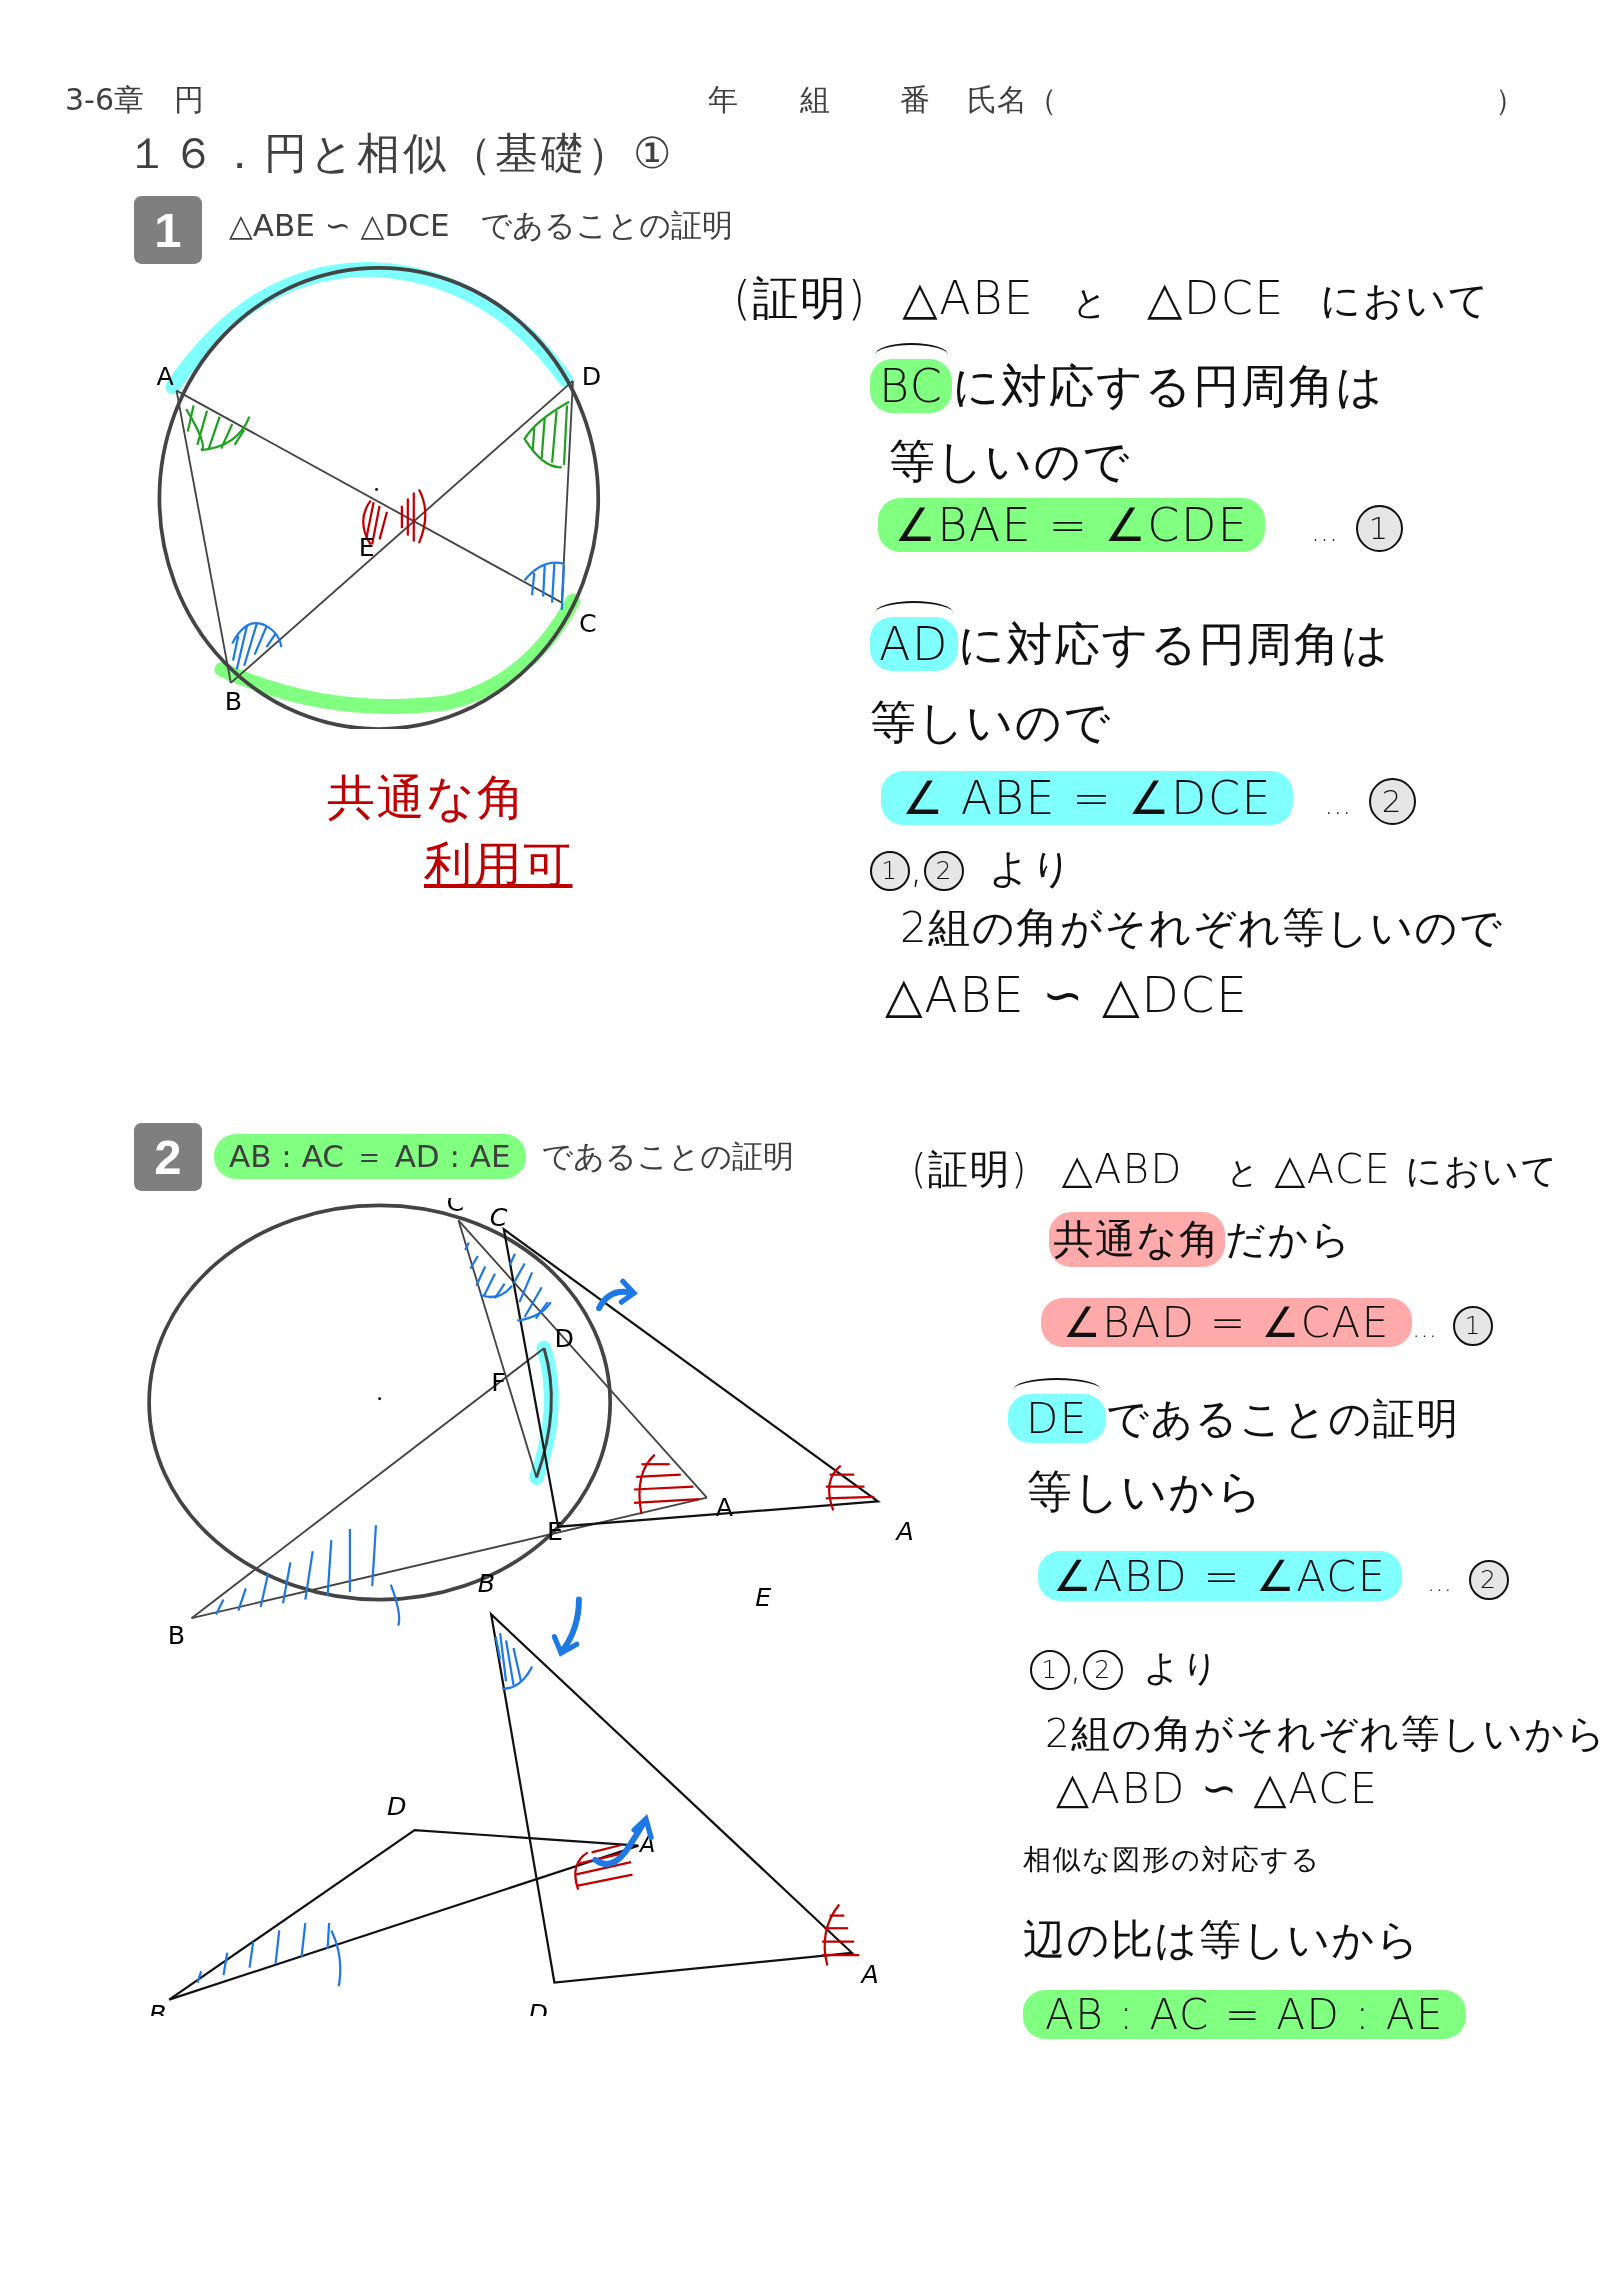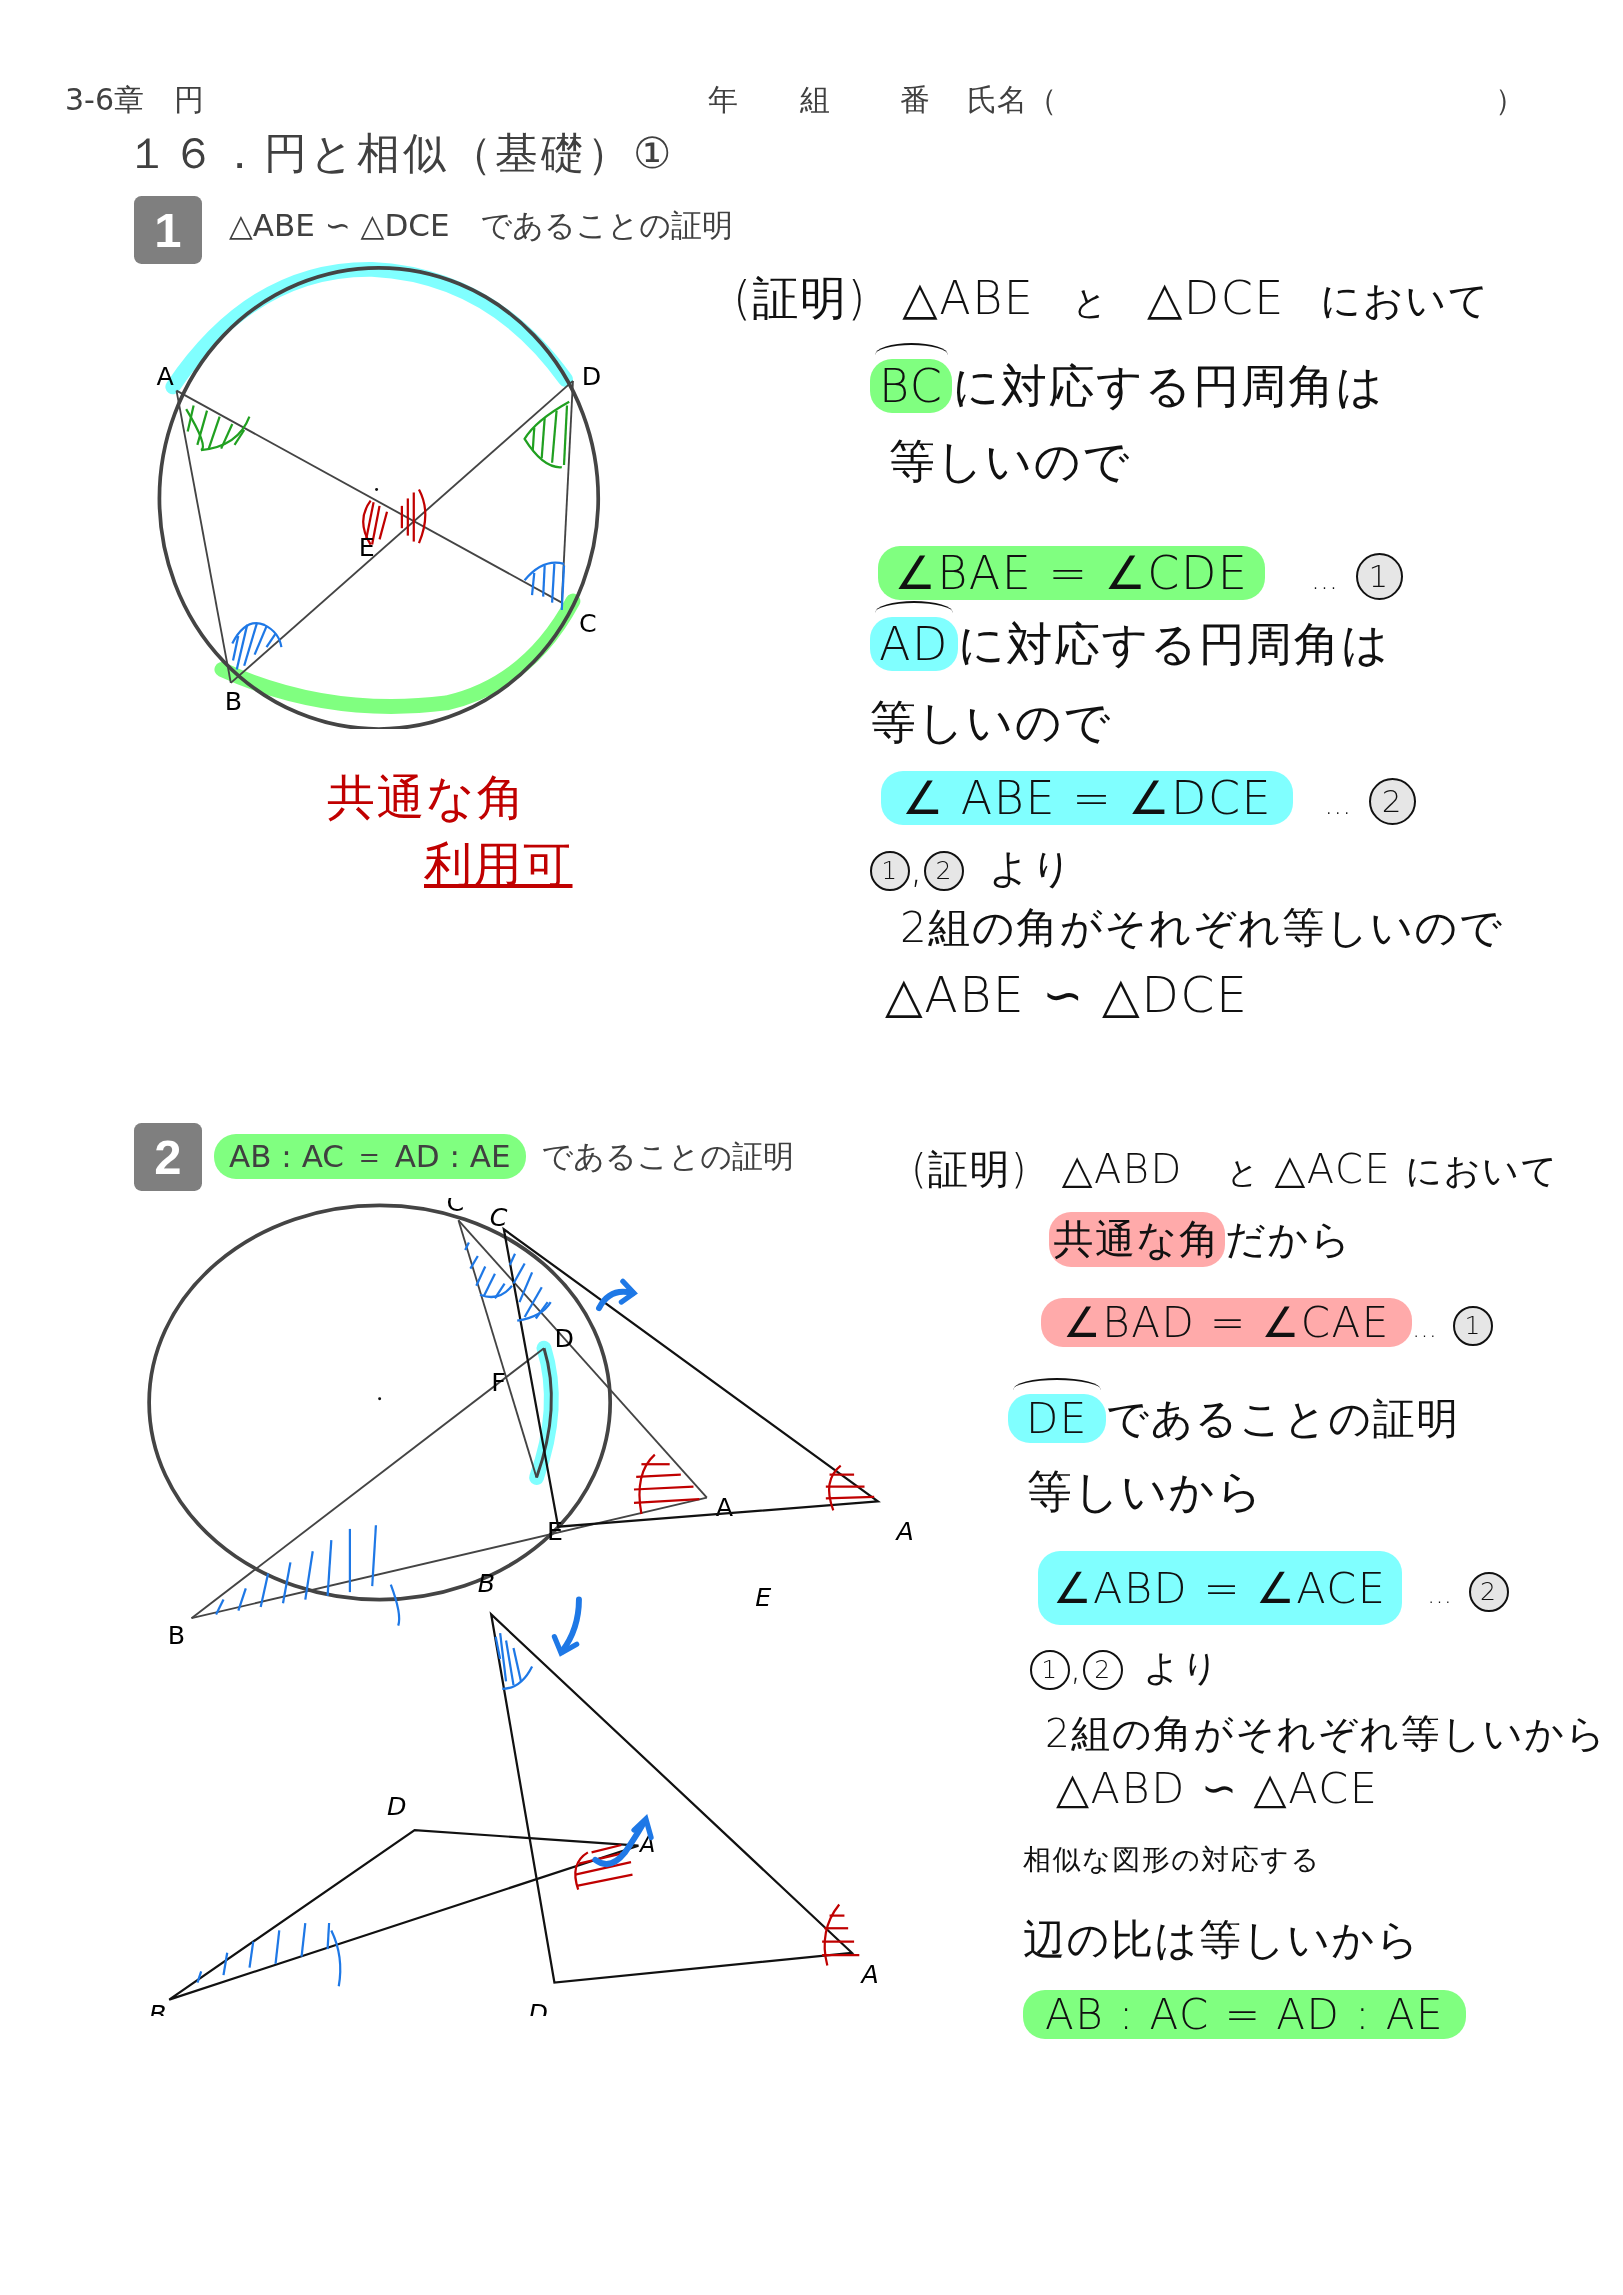--- a/index.html
+++ b/index.html
@@ -118,21 +118,21 @@
   <span>(証明)</span>
   <span style="margin-left:19.3px">△ABE</span>
   <span style="margin-left:22px;font-size:34px">と</span>
   <span style="margin-left:22px">△DCE</span>
   <span style="margin-left:19.3px;font-size:40px">において</span>
 </div>
 <div class="abs hand line" style="left:870px;top:356px;">
   <span class="pill g arc" style="padding:0 9px;">BC</span><span>に対応する円周角は</span>
 </div>
 <div class="abs hand line" style="left:889px;top:431px;">等しいので</div>
-<div class="abs hand line" style="left:878px;top:546px;">
+<div class="abs hand line" style="left:878px;top:498px;">
   <span class="pill g">∠BAE = ∠CDE</span>
   <span style="margin-left:30px;font-size:27px">…</span>
   <span class="circ">1</span>
 </div>
 <div class="abs hand line" style="left:870px;top:614px;">
   <span class="pill c arc" style="padding:0 9px;">AD</span><span>に対応する円周角は</span>
 </div>
 <div class="abs hand line" style="left:870px;top:692px;">等しいので</div>
 <div class="abs hand line" style="left:881px;top:771px;">
   <span class="pill c" style="padding:0 21px">∠ ABE = ∠DCE</span>
@@ -283,21 +283,21 @@
 </div>
 <div class="abs hand line" style="left:1041px;top:1298px;font-size:42px">
   <span class="pill r" style="padding:0 22px">∠BAD = ∠CAE</span><span style="font-size:25px">…</span>
   <span class="circ sm">1</span>
 </div>
 <div class="abs hand line" style="left:1008px;top:1391px;font-size:42px">
   <span class="pill c arc" style="padding:0 18px;">DE</span><span>であることの証明</span>
 </div>
 <div class="abs hand line" style="left:1027px;top:1462px;font-size:45px">等しいから</div>
 <div class="abs hand line" style="left:1038px;top:1551px;font-size:43px">
-  <span class="pill c" style="padding:12px 15px">∠ABD = ∠ACE</span>
+  <span class="pill c" style="padding:0 15px">∠ABD = ∠ACE</span>
   <span style="margin-left:10.4px;font-size:25px">…</span>
   <span class="circ sm">2</span>
 </div>
 <div class="abs hand line" style="left:1030px;top:1644px;font-size:36px">
   <span class="circ sm" style="background:#fff">1</span><span>,</span><span class="circ sm" style="background:#fff">2</span>
   <span style="margin-left:7.4px">より</span>
 </div>
 <div class="abs hand line" style="left:1045px;top:1707px;font-size:39px">2組の角がそれぞれ等しいから</div>
 <div class="abs hand line" style="left:1056px;top:1763px;font-size:43px">△ABD ∽ △ACE</div>
 <div class="abs hand line" style="left:1023px;top:1841px;font-size:28px">相似な図形の対応する</div>

